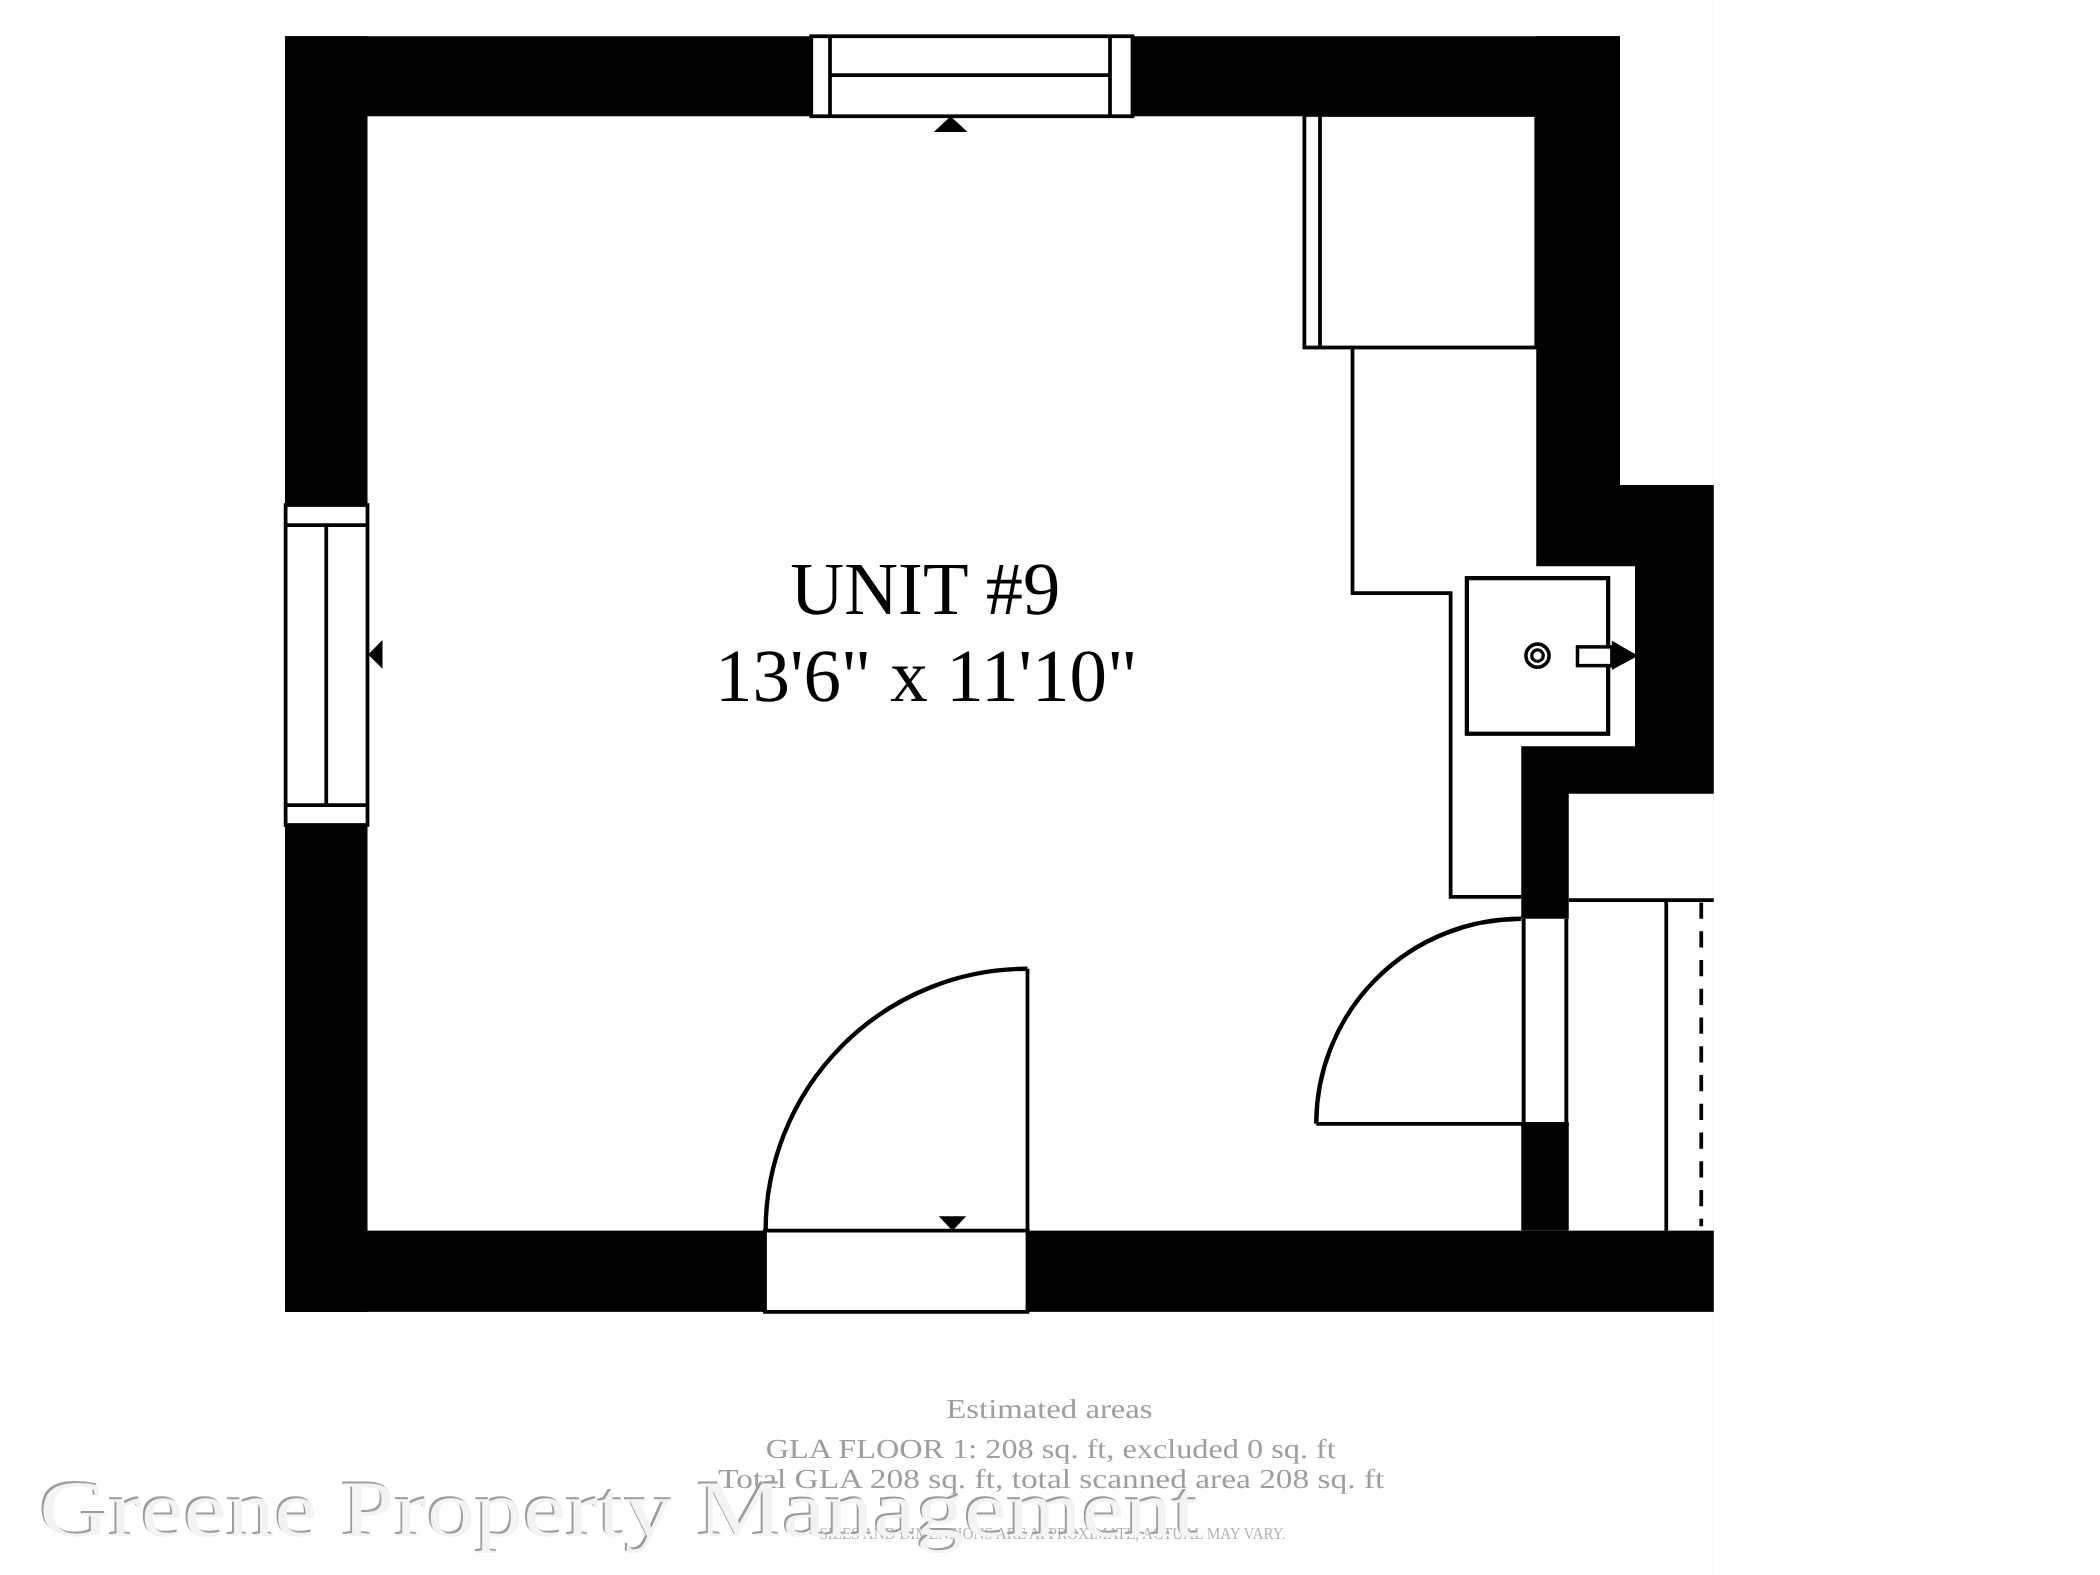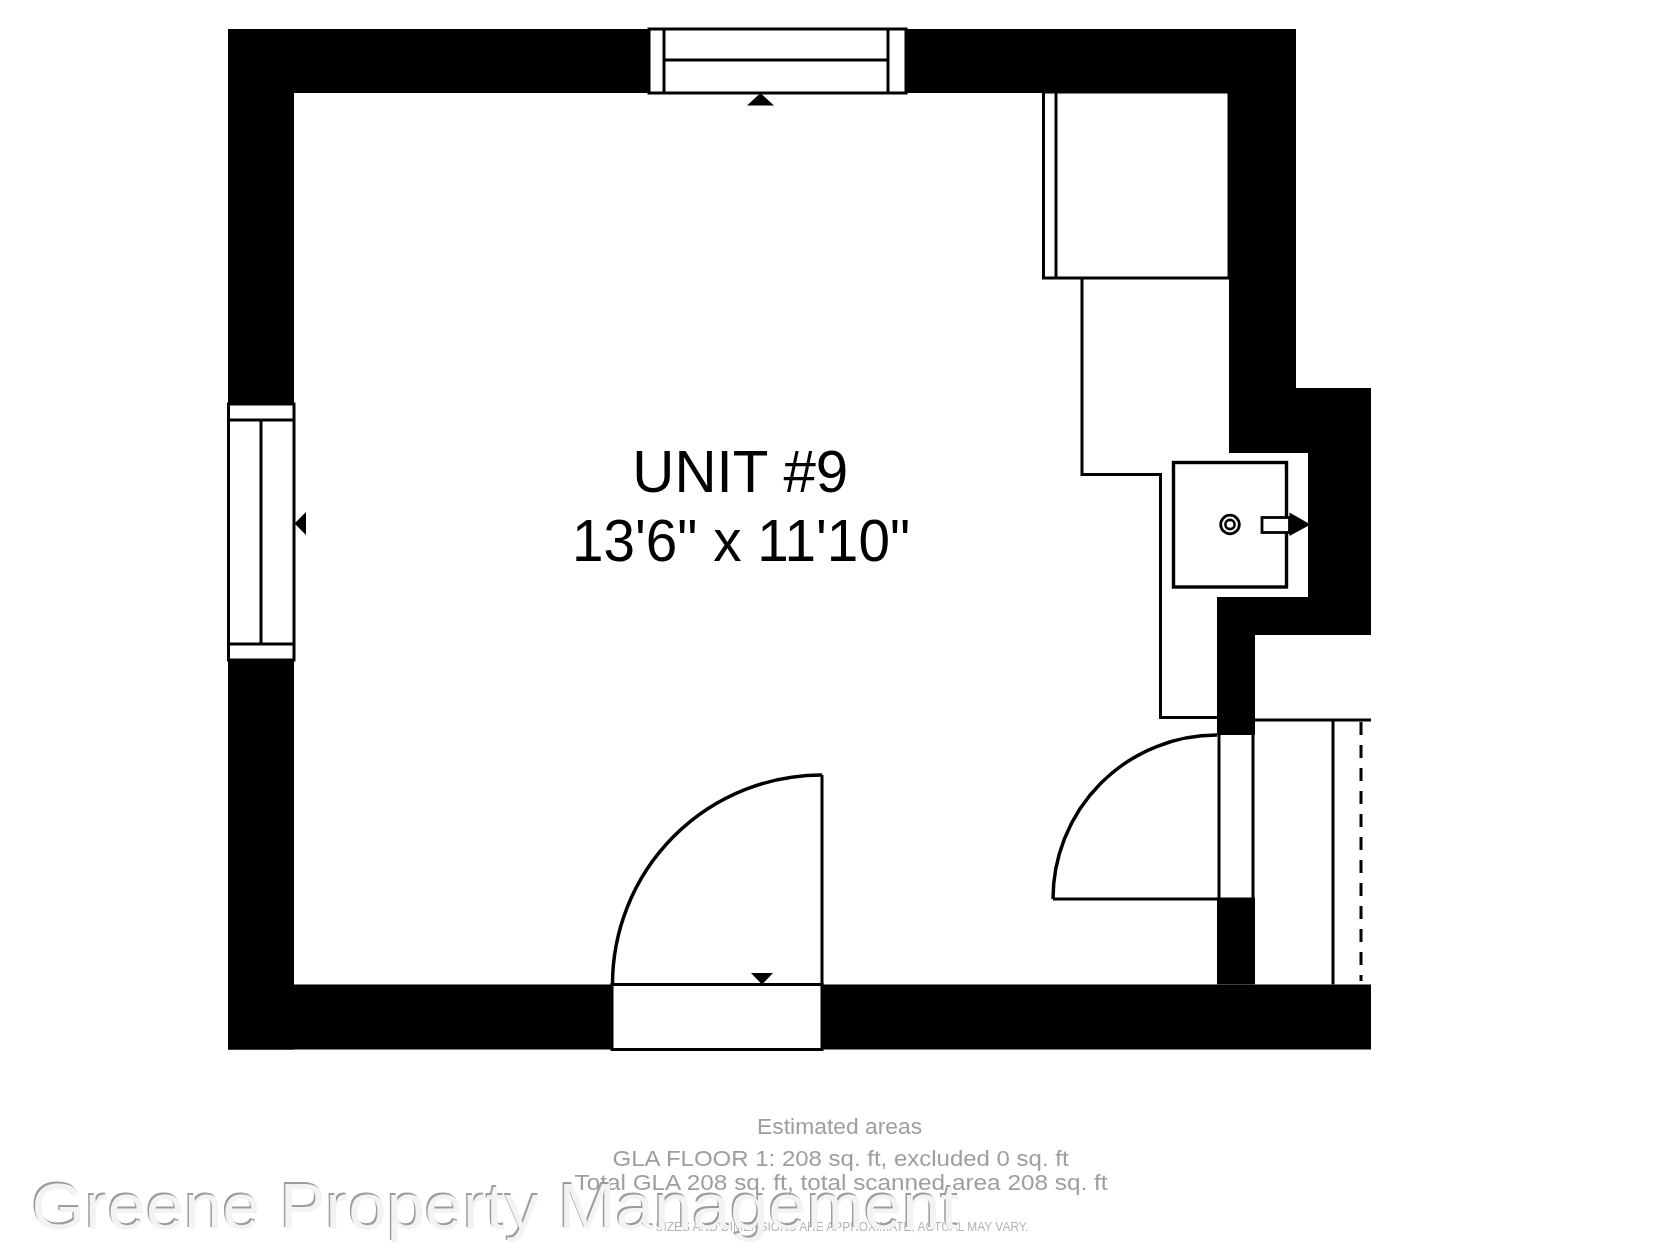--- a/index.html
+++ b/index.html
@@ -1,17 +1,17 @@
 <!DOCTYPE html>
 <html><head>
 <meta charset="utf-8">
 <style>
   html,body{margin:0;padding:0;background:#fff;}
   .page{position:relative;width:1371px;height:1260px;overflow:hidden;background:#f0abfc;
-        font-family:Liberation Sans, sans-serif;}
+        font-family:Liberation Serif, serif;}
   svg{position:absolute;left:0;top:0;}
 </style>
 </head>
 <body>
 <div class="page">
 <svg width="1680" height="1260" viewBox="0 0 1680 1260">
   <rect x="0" y="0" width="1680" height="1260" fill="#ffffff"></rect>
 
   <rect x="228" y="29" width="1068" height="64" fill="#000"></rect>
   <rect x="228" y="29" width="66" height="1020.5" fill="#000"></rect>

